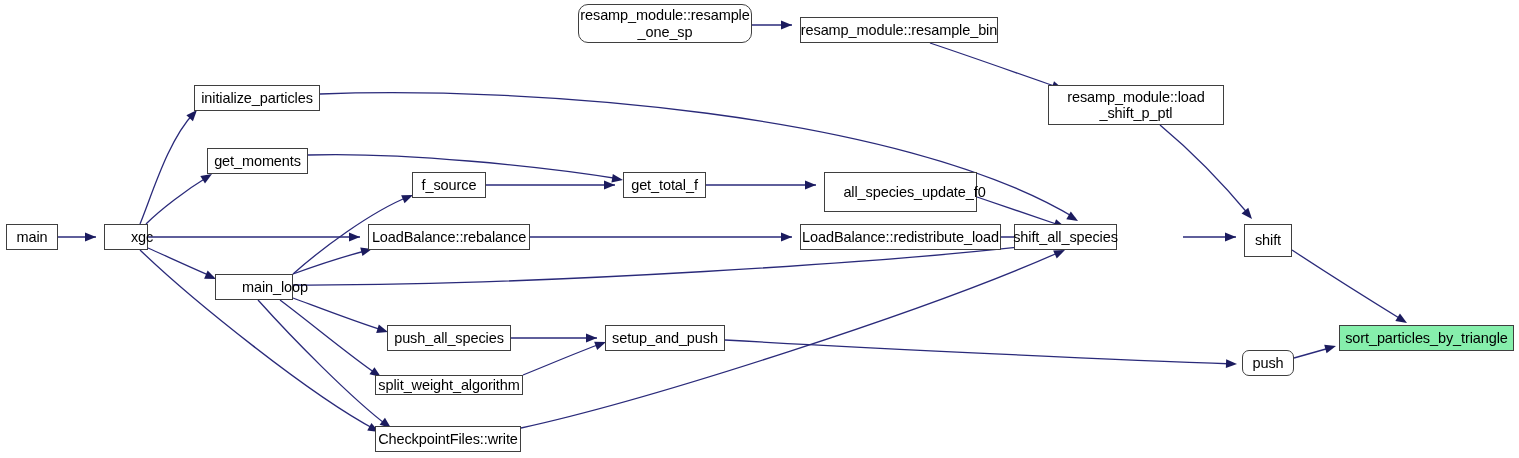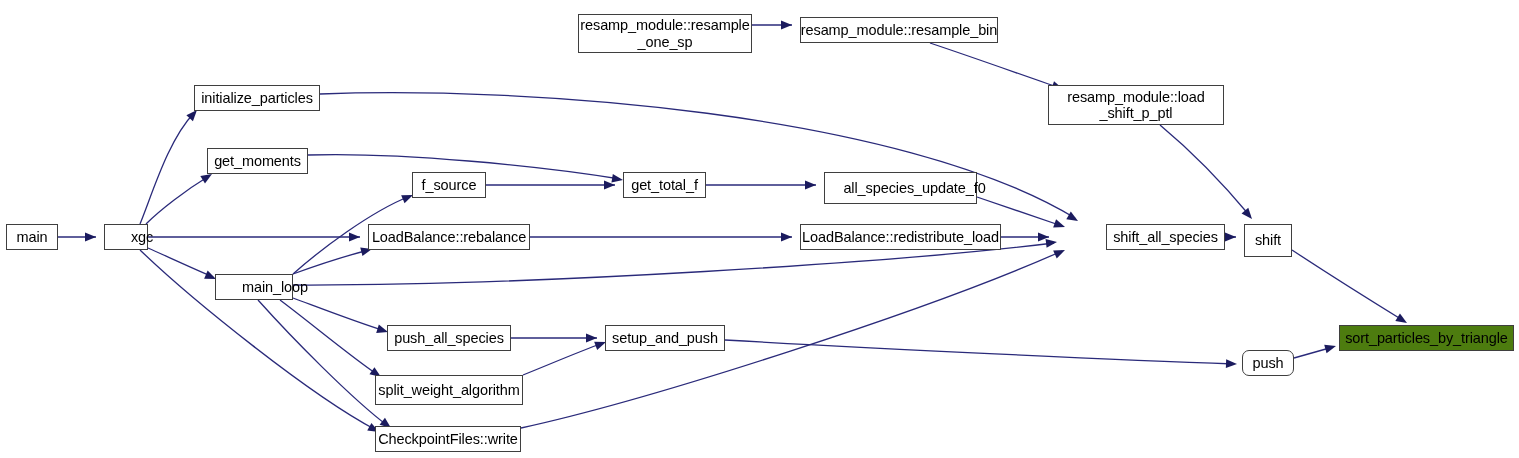--- a/index.html
+++ b/index.html
@@ -35,21 +35,21 @@
     line-height: 1.12;
     display: flex;
     align-items: center;
     justify-content: center;
     text-align: center;
     white-space: pre-line;
     letter-spacing: -0.1px;
     z-index: 3;
   }
   .node.highlight {
-    background: #4d7c0f;
+    background: #86efac;
   }
   .edge-path {
     fill: none;
     stroke: #2a2a7a;
     stroke-width: 1.3;
   }
   .edge-head {
     fill: #1b1b5e;
     stroke: none;
   }
@@ -122,30 +122,30 @@
 
   <div id="node-layer">
       <div class="node" style="left: 6px; top: 224px; width: 52px; height: 26px;">main</div>
       <div class="node" style="left: 104px; top: 224px; width: 44px; height: 26px; padding-left: 32px;">xgc</div>
       <div class="node" style="left: 194px; top: 85px; width: 126px; height: 26px;">initialize_particles</div>
       <div class="node" style="left: 207px; top: 148px; width: 101px; height: 26px;">get_moments</div>
       <div class="node" style="left: 215px; top: 274px; width: 78px; height: 26px; padding-left: 42px;">main_loop</div>
       <div class="node" style="left: 412px; top: 172px; width: 74px; height: 26px;">f_source</div>
       <div class="node" style="left: 368px; top: 224px; width: 162px; height: 26px;">LoadBalance::rebalance</div>
       <div class="node" style="left: 387px; top: 325px; width: 124px; height: 26px;">push_all_species</div>
-      <div class="node" style="left: 375px; top: 375px; width: 148px; height: 30px;">split_weight_algorithm</div>
+      <div class="node" style="left: 375px; top: 375px; width: 148px; height: 20px;">split_weight_algorithm</div>
       <div class="node" style="left: 375px; top: 426px; width: 146px; height: 26px;">CheckpointFiles::write</div>
-      <div class="node" style="left: 578px; top: 14px; width: 174px; height: 39px;">resamp_module::resample
+      <div class="node" style="left: 578px; top: 4px; width: 174px; height: 39px; border-radius: 10px;">resamp_module::resample
 _one_sp</div>
       <div class="node" style="left: 623px; top: 172px; width: 83px; height: 26px;">get_total_f</div>
       <div class="node" style="left: 605px; top: 325px; width: 120px; height: 26px;">setup_and_push</div>
       <div class="node" style="left: 800px; top: 17px; width: 198px; height: 26px;">resamp_module::resample_bin</div>
-      <div class="node" style="left: 824px; top: 172px; width: 153px; height: 32px; padding-left: 28px;">all_species_update_f0</div>
+      <div class="node" style="left: 824px; top: 172px; width: 153px; height: 40px; padding-left: 28px;">all_species_update_f0</div>
       <div class="node" style="left: 800px; top: 224px; width: 201px; height: 26px;">LoadBalance::redistribute_load</div>
       <div class="node" style="left: 1048px; top: 85px; width: 176px; height: 40px;">resamp_module::load
 _shift_p_ptl</div>
-      <div class="node" style="left: 1106px; top: 224px; width: 119px; height: 26px;">shift_all_species</div>
+      <div class="node" style="left: 1014px; top: 224px; width: 103px; height: 26px;">shift_all_species</div>
       <div class="node" style="left: 1244px; top: 224px; width: 48px; height: 33px;">shift</div>
       <div class="node" style="left: 1242px; top: 350px; width: 52px; height: 26px; border-radius: 7px;">push</div>
       <div class="node highlight" style="left: 1339px; top: 325px; width: 175px; height: 26px;">sort_particles_by_triangle</div>
     </div>
 
 </div>
 
 </body></html>

